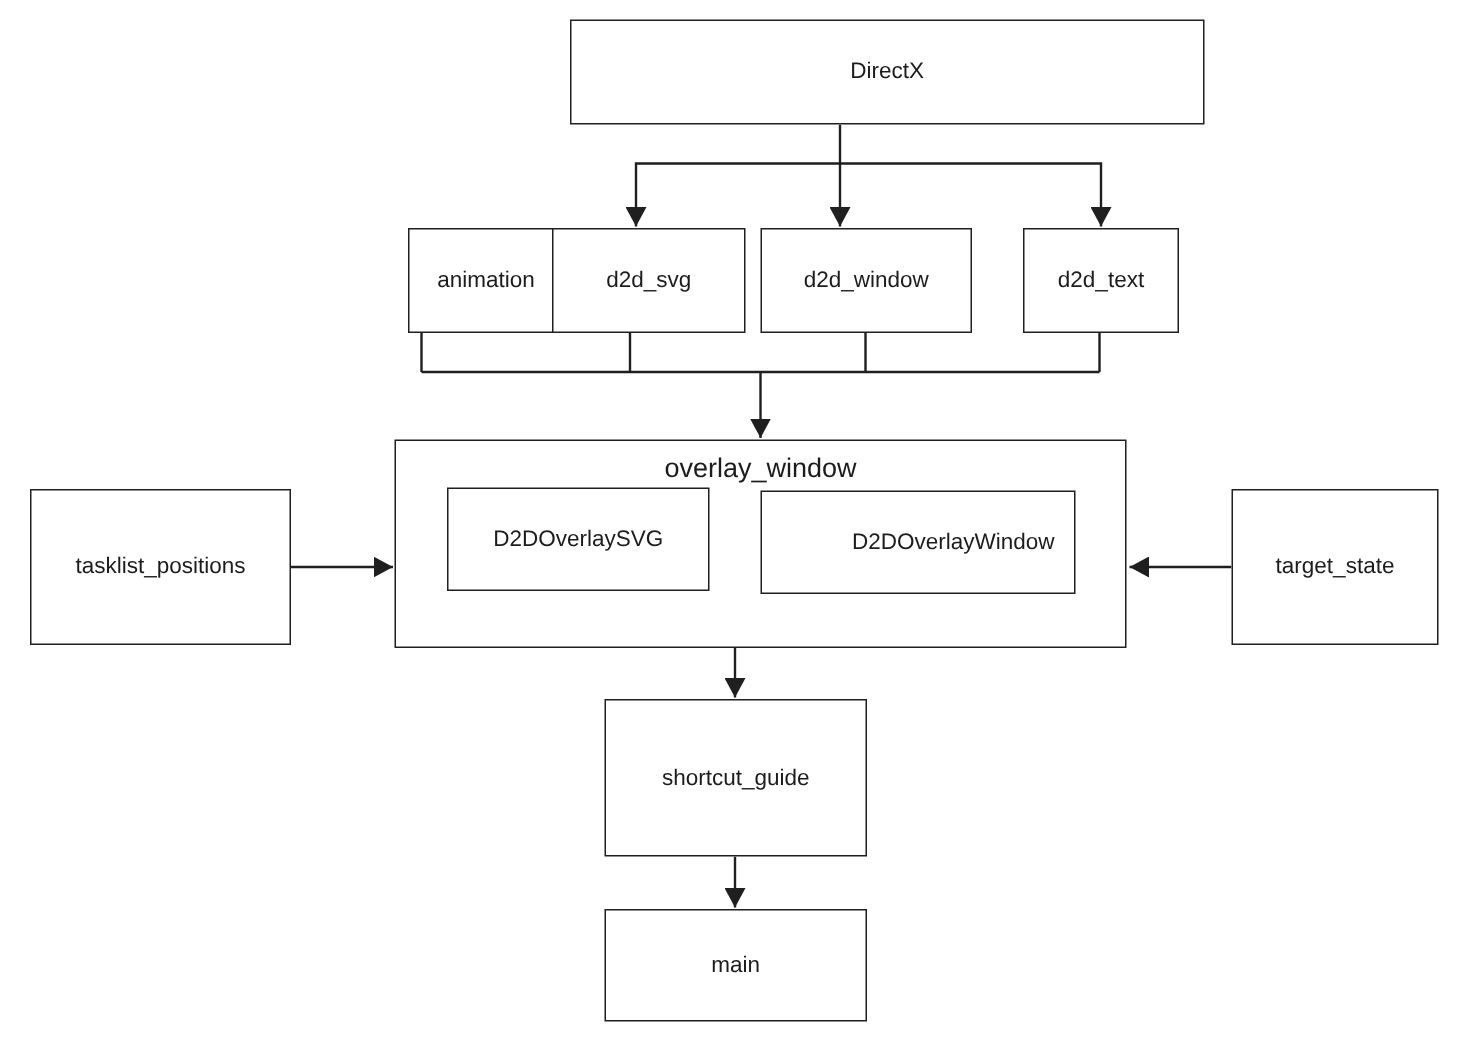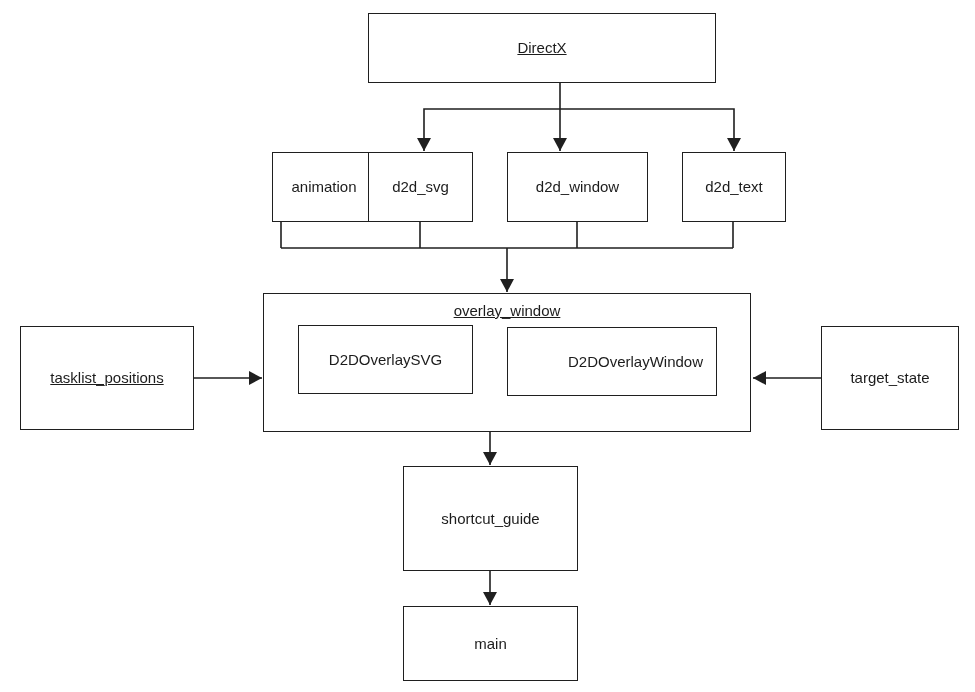--- a/index.html
+++ b/index.html
@@ -40,23 +40,22 @@
     box-sizing: border-box;
     border: 1.5px solid #1f1f1f;
     background: #ffffff;
   }
   .container-label {
     position: absolute;
     left: 0;
     right: 0;
     top: 8px;
     text-align: center;
-    font-size: 15px;
+    font-size: 18px;
     white-space: nowrap;
-    text-decoration: underline;
   }
 </style>
 </head>
 <body>
 
 <div class="stage">
 
   <svg class="edges" viewBox="0 0 975 692" xmlns="http://www.w3.org/2000/svg">
     <defs>
       <marker id="arr" viewBox="0 0 13 14" refX="13" refY="7" markerWidth="13" markerHeight="14" markerUnits="userSpaceOnUse" orient="auto">
@@ -73,29 +72,29 @@
       <path d="M733,222 V248"></path>
       <path d="M281,248 H733"></path>
       <path d="M507,248 V292" marker-end="url(#arr)"></path>
       <path d="M194,378 H262" marker-end="url(#arr)"></path>
       <path d="M821,378 H753" marker-end="url(#arr)"></path>
       <path d="M490,432 V465" marker-end="url(#arr)"></path>
       <path d="M490,571 V605" marker-end="url(#arr)"></path>
     </g>
   </svg>
 
-  <div class="node" style="left:368px; top:13px; width:348px; height:70px;text-decoration:underline;">
+  <div class="node" style="left:380px; top:13px; width:423px; height:70px;">
     <span>DirectX</span>
   </div>
 
   <div class="node" style="left:229px; top:152px; width:104px; height:70px;margin-left:43px;">
     <span>animation</span>
   </div>
 
-  <div class="node" style="left:368px; top:152px; width:105px; height:70px;">
+  <div class="node" style="left:368px; top:152px; width:129px; height:70px;">
     <span>d2d_svg</span>
   </div>
 
   <div class="node" style="left:507px; top:152px; width:141px; height:70px;">
     <span>d2d_window</span>
   </div>
 
   <div class="node" style="left:682px; top:152px; width:104px; height:70px;">
     <span>d2d_text</span>
   </div>
@@ -103,21 +102,21 @@
   <div class="container-node" style="left:263px; top:293px; width:488px; height:139px;">
     <div class="container-label">overlay_window</div>
     <div class="node" style="left:34px; top:31px; width:175px; height:69px;">
       <span>D2DOverlaySVG</span>
     </div>
     <div class="node" style="left:243px; top:33px; width:210px; height:69px;padding-left:47px;">
       <span>D2DOverlayWindow</span>
     </div>
   </div>
 
-  <div class="node" style="left:20px; top:326px; width:174px; height:104px;text-decoration:underline;">
+  <div class="node" style="left:20px; top:326px; width:174px; height:104px;">
     <span>tasklist_positions</span>
   </div>
 
   <div class="node" style="left:821px; top:326px; width:138px; height:104px;">
     <span>target_state</span>
   </div>
 
   <div class="node" style="left:403px; top:466px; width:175px; height:105px;">
     <span>shortcut_guide</span>
   </div>

